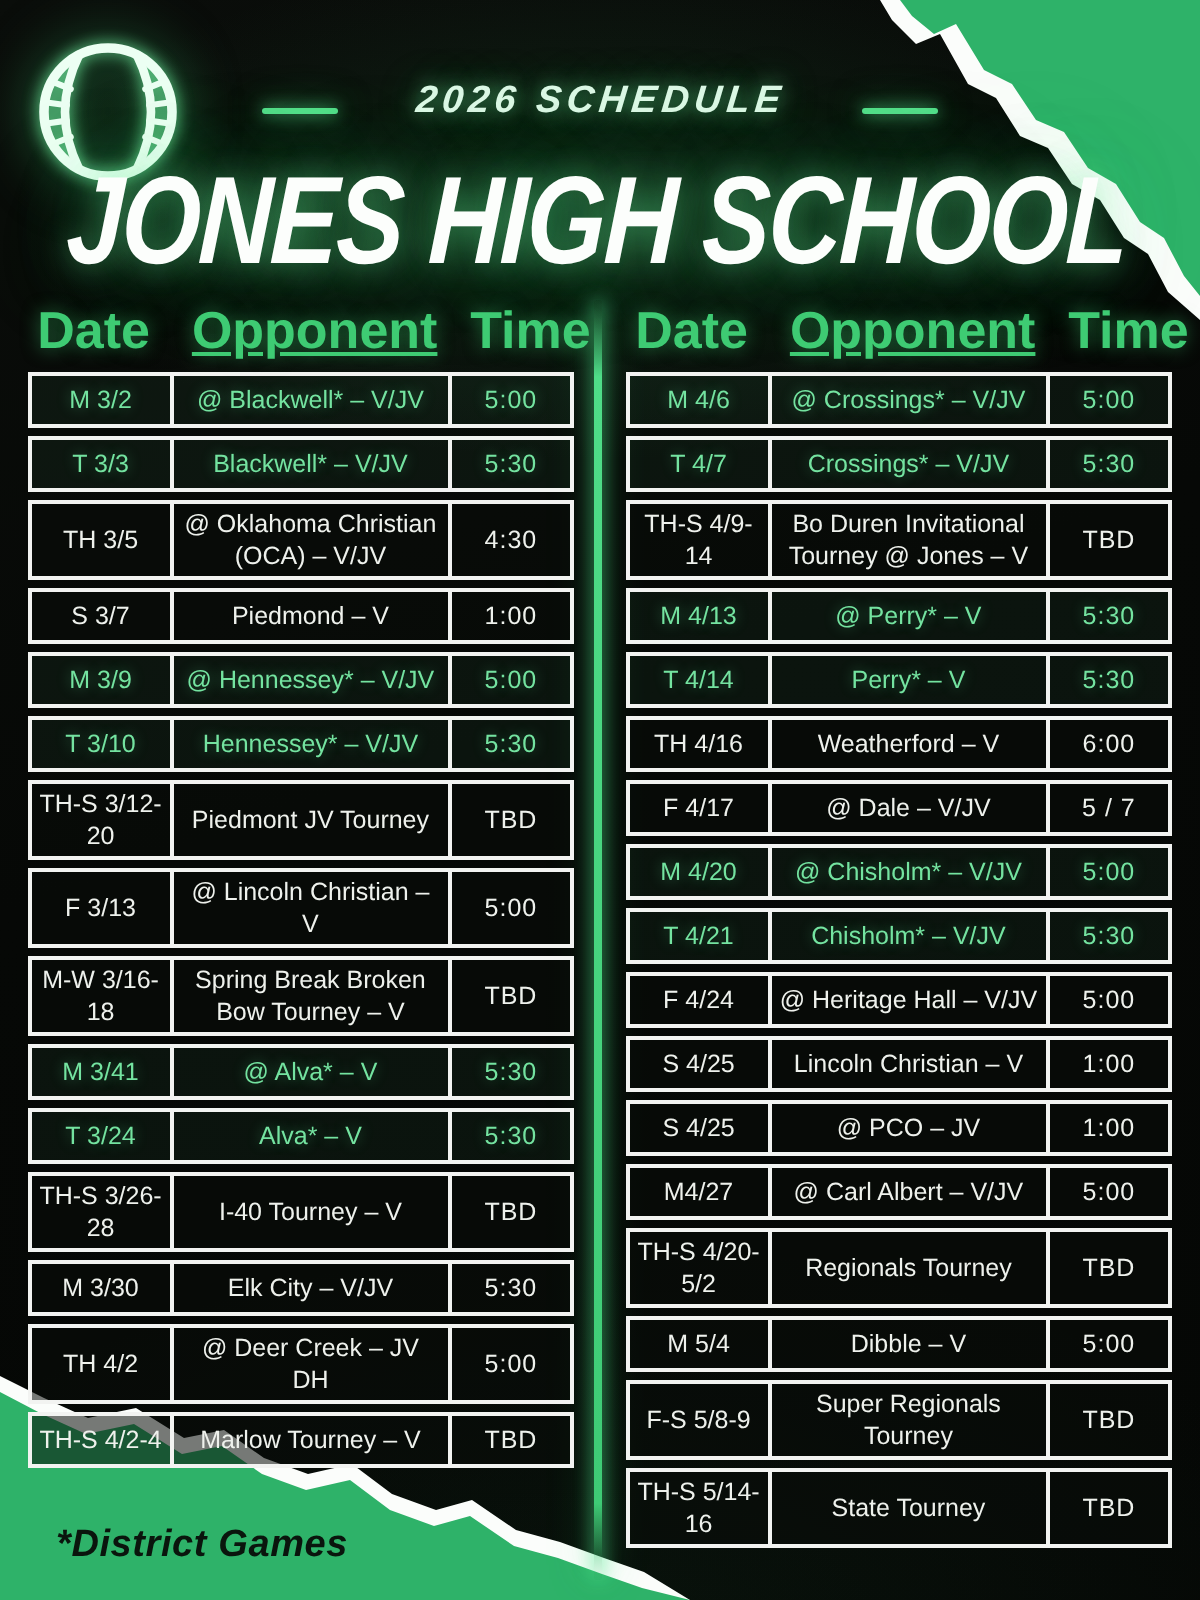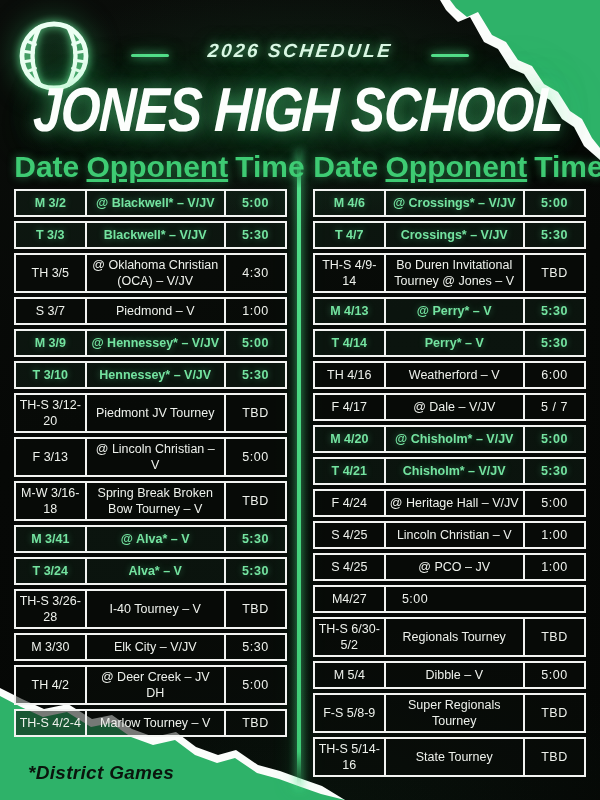--- a/index.html
+++ b/index.html
@@ -50,42 +50,42 @@
     background:linear-gradient(to bottom, rgba(70,225,130,.15), #4fdd88 6%, #3ecb75 94%, rgba(70,225,130,.12));
     box-shadow:0 0 9px rgba(80,235,145,.85),0 0 22px rgba(60,220,120,.45);
   }
 
   
   .table{position:absolute;top:150px;width:273px;}
   .table-left{left:14px;}
   .table-right{left:313px;}
   .thead{display:flex;align-items:center;margin:0 0 5px 0;}
   .thead span{
-    text-align:center;color:#3ecb73;font-weight:700;font-size:30px;
+    text-align:center;color:#3ecb73;font-weight:700;font-size:26px;
     text-shadow:0 0 9px rgba(62,203,115,.55);
   }
   .th-date{width:24%;}
   .th-opp{flex:1;text-decoration:underline;}
   .th-time{width:19%;}
 
   .trow{
     display:flex;border:2px solid #f2f3f1;margin-bottom:4px;
     background:rgba(10,13,10,.55);
   }
   .trow:last-child{margin-bottom:16px;}
   .cell{
     display:flex;align-items:center;justify-content:center;text-align:center;
     min-height:20px;padding:2px 4px;font-size:12.5px;line-height:16px;color:#eef1ec;
   }
   .cell.date{width:24%;border-right:2px solid #f2f3f1;padding:2px 2px;}
   .cell.opponent{flex:1;border-right:2px solid #f2f3f1;}
   .cell.time{width:19%;letter-spacing:.5px;}
   .trow.district{background:rgba(110,226,157,0.06);}
   .trow.district .cell{
-    color:#74e3a0;font-weight:700;
+    color:#74e3a0;font-weight:400;
     text-shadow:0 0 7px rgba(90,230,150,.4);
     text-align:right;
   }
 
   .footnote{
     position:absolute;left:28px;top:762px;z-index:5;
     color:#0a150d;font-size:19px;font-weight:700;font-style:italic;letter-spacing:.3px;
   }
 </style>
 </head>
@@ -278,24 +278,25 @@
           <div class="cell opponent">Lincoln Christian – V</div>
           <div class="cell time">1:00</div>
         </div>
         <div class="trow">
           <div class="cell date">S 4/25</div>
           <div class="cell opponent">@ PCO – JV</div>
           <div class="cell time">1:00</div>
         </div>
         <div class="trow">
           <div class="cell date">M4/27</div>
-          <div class="cell time">5:00</div>
-        </div>
-        <div class="trow">
-          <div class="cell date">TH-S 6/30-5/2</div>
+          <div class="cell opponent">@ Carl Albert – V/JV</div>
+          <div class="cell time">5:00</div>
+        </div>
+        <div class="trow">
+          <div class="cell date">TH-S 4/20-5/2</div>
           <div class="cell opponent">Regionals Tourney</div>
           <div class="cell time">TBD</div>
         </div>
         <div class="trow">
           <div class="cell date">M 5/4</div>
           <div class="cell opponent">Dibble – V</div>
           <div class="cell time">5:00</div>
         </div>
         <div class="trow">
           <div class="cell date">F-S 5/8-9</div>

